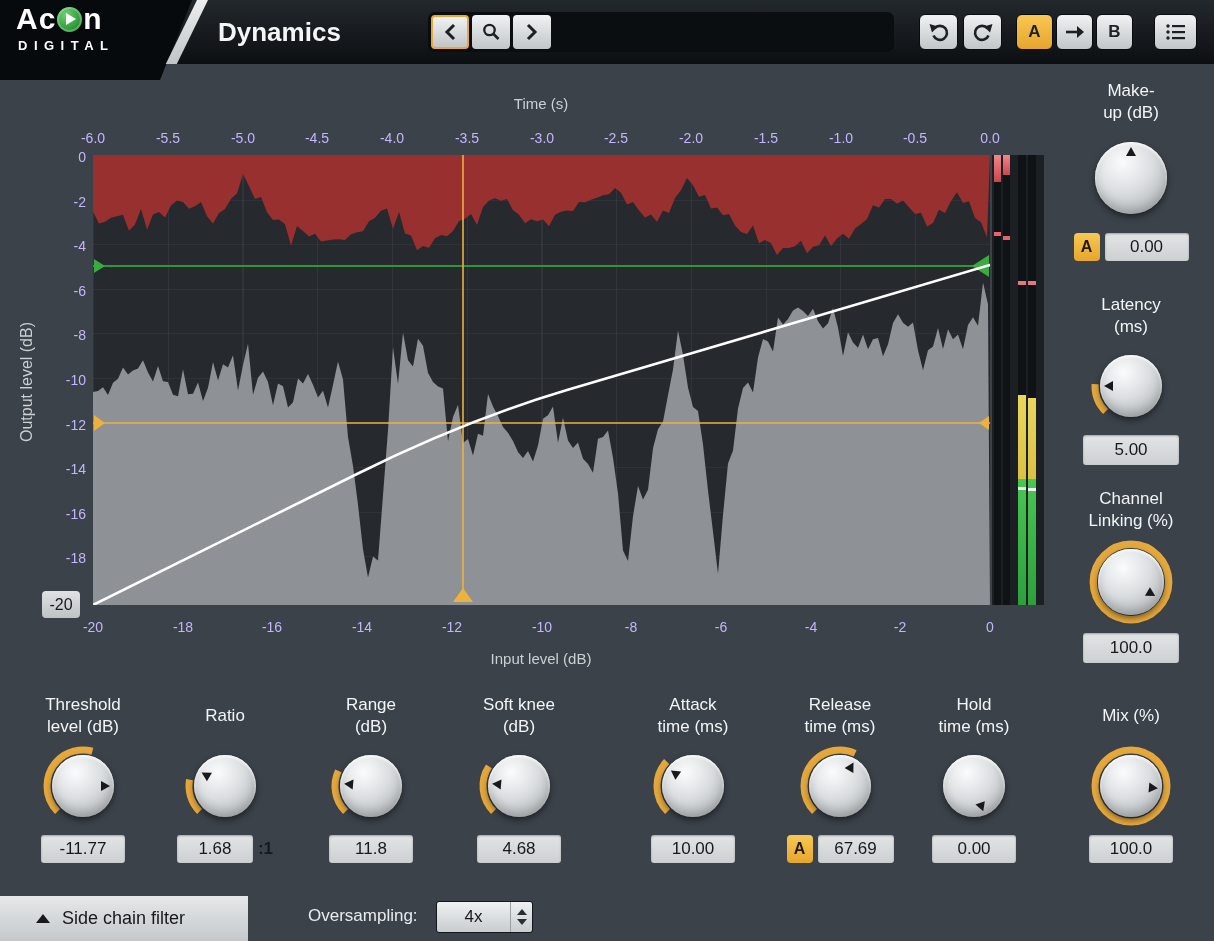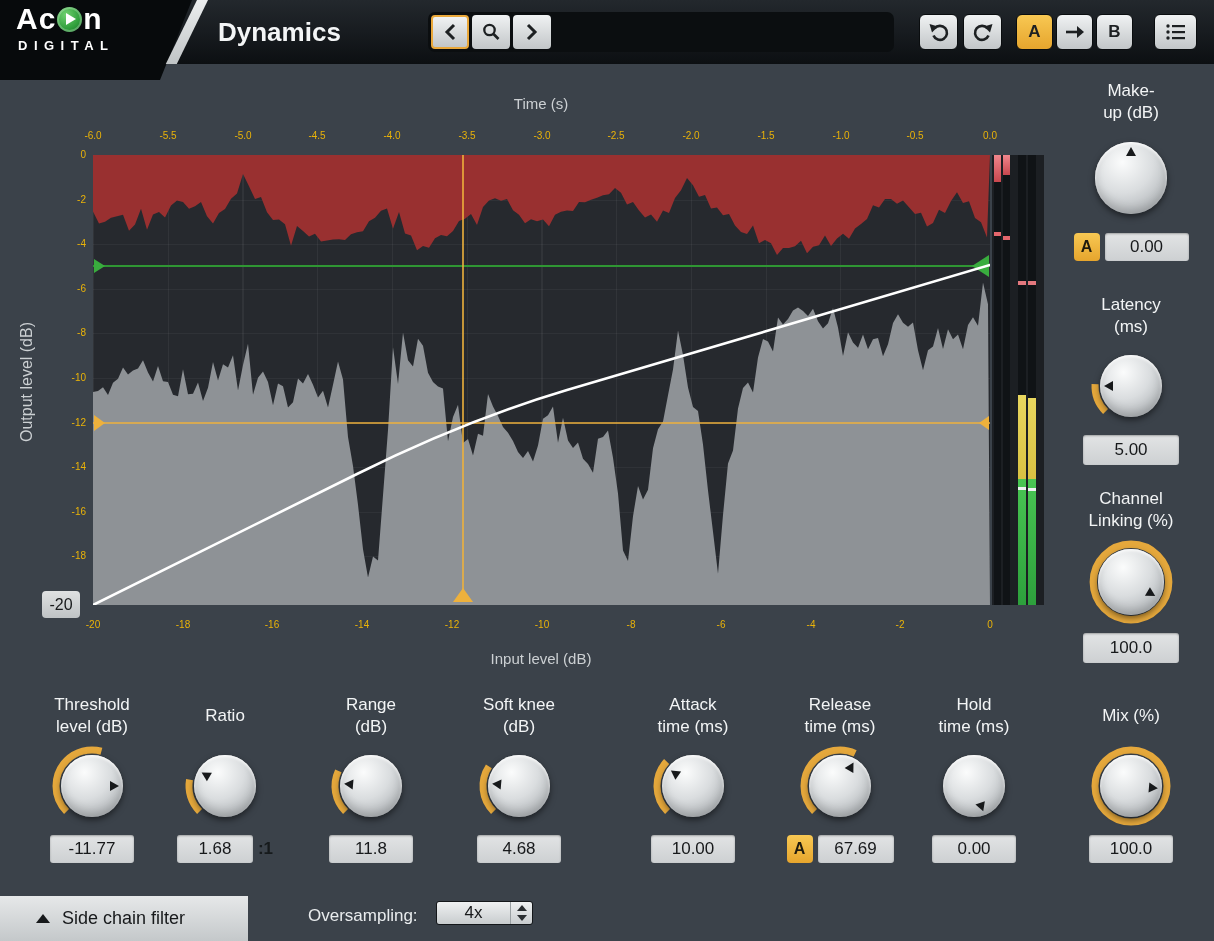--- a/index.html
+++ b/index.html
@@ -36,21 +36,21 @@
           font-size:17px;font-weight:bold;color:#1d2022;}
   .tbtn.accent{background:linear-gradient(#f8c853,#e6a52d);}
   .ur-group{position:absolute;left:919px;top:14px;display:flex;gap:5px;}
   .ur-group .tbtn{width:39px;height:36px;}
   .ab-group{position:absolute;left:1016px;top:14px;display:flex;gap:3px;}
   .ab-group .tbtn{width:37px;height:36px;}
   .menu-btn{position:absolute;left:1154px;top:14px;width:43px;height:36px;}
 
   
   .axis-title{position:absolute;color:#ccd0d3;font-size:15px;text-align:center;}
-  .tick{position:absolute;color:#eab308;font-size:10px;}
+  .tick{position:absolute;color:#c4b5fd;font-size:14px;}
   .tick.tx{width:50px;text-align:center;}
   .tick.ty{width:48px;text-align:right;}
   .y-axis-label{position:absolute;left:27px;top:382px;transform:translate(-50%,-50%) rotate(-90deg);
           white-space:nowrap;color:#ccd0d3;font-size:16px;}
   .ymin-box{position:absolute;left:42px;top:591px;width:38px;height:27px;background:linear-gradient(#dfe1e2,#bfc3c5);
           border-radius:4px;color:#17191b;font-size:16px;display:flex;align-items:center;justify-content:center;}
 
   .plot{position:absolute;left:93px;top:155px;width:897px;height:450px;background:#26292e;
         background-image:repeating-linear-gradient(to right,rgba(255,255,255,0.05) 0 1px,transparent 1px 74.75px),
                          repeating-linear-gradient(to bottom,rgba(255,255,255,0.045) 0 1px,transparent 1px 44.6px);}
@@ -86,21 +86,21 @@
   .badge-a{width:26px;height:28px;background:linear-gradient(#f8c853,#e6a52d);border-radius:4px;
           color:#201b0e;font-size:16px;font-weight:bold;text-align:center;line-height:28px;}
 
   
   .scf-btn{position:absolute;left:0;top:896px;width:248px;height:45px;box-sizing:border-box;
           background:linear-gradient(#e6e8e9,#c4c8ca);display:flex;align-items:center;gap:12px;
           padding-left:36px;font-size:18px;color:#17191b;}
   .tri-up-dark{width:0;height:0;border-left:7px solid transparent;border-right:7px solid transparent;
           border-bottom:9px solid #17191b;}
   .ovs-label{position:absolute;left:308px;top:906px;font-size:17px;color:#e9ecee;}
-  .dropdown{position:absolute;left:436px;top:901px;width:97px;height:24px;box-sizing:border-box;
+  .dropdown{position:absolute;left:436px;top:901px;width:97px;height:32px;box-sizing:border-box;
           background:linear-gradient(#eff1f2,#c8cccE);border:1px solid #14171a;border-radius:3px;
           display:flex;align-items:center;}
   .dd-value{flex:1;text-align:center;font-size:17px;color:#17191b;}
   .dd-spin{width:21px;align-self:stretch;border-left:1px solid #9aa0a3;display:flex;flex-direction:column;
           align-items:center;justify-content:center;gap:4px;}
   .dd-tri-up{width:0;height:0;border-left:5px solid transparent;border-right:5px solid transparent;border-bottom:6px solid #2a2e31;}
   .dd-tri-down{width:0;height:0;border-left:5px solid transparent;border-right:5px solid transparent;border-top:6px solid #2a2e31;}
 </style>
 </head>
 <body>
@@ -303,21 +303,21 @@
           <circle cx="42" cy="42" r="36"></circle>
         </svg>
       <div class="face"></div>
       <div class="mrot" style="--mr:30deg"></div>
     </div>
     <div class="vrow">
       <div class="vbox w">100.0</div>
     </div>
   </div>
 
-  <div class="kgroup" style="left:17px;top:692px;">
+  <div class="kgroup" style="left:8px;top:692px;">
     <div class="klabel">
       <span>Threshold</span>
       <span>level (dB)</span>
     </div>
     <div class="knob k84">
       <svg class="arc" viewBox="0 0 84 84">
           <circle cx="42" cy="42" r="36" pathLength="100" stroke-dasharray="41.7 100" transform="rotate(135 42 42)"></circle>
         </svg>
       <div class="face"></div>
       <div class="mrot" style="--mr:0deg"></div>

